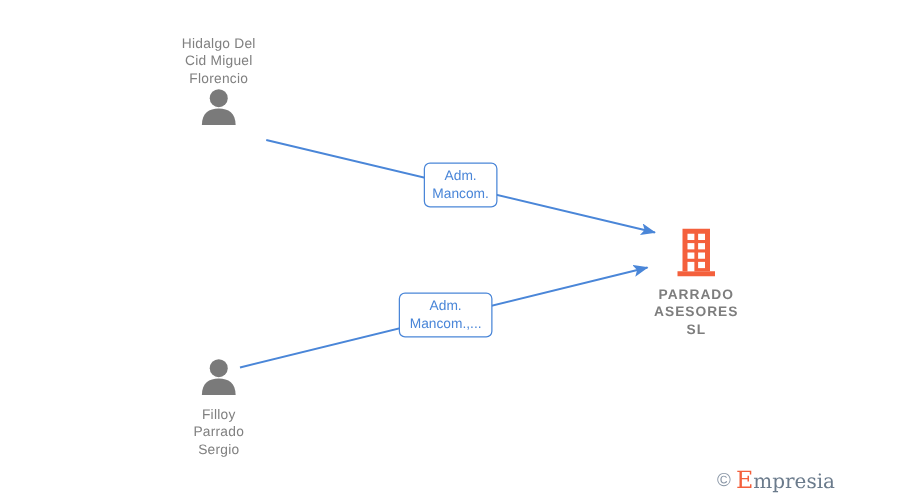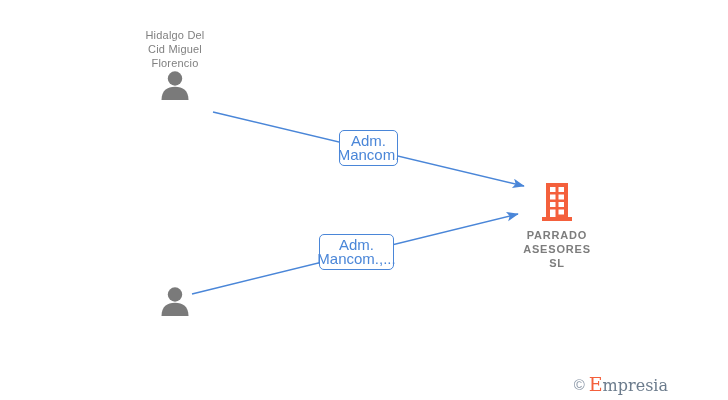--- a/index.html
+++ b/index.html
@@ -54,21 +54,21 @@
   .company-node {
     width: 120px;
   }
   .edge-label {
     position: absolute;
     box-sizing: border-box;
     background: #ffffff;
     border: 1.4px solid #4a86d8;
     border-radius: 5px;
     color: #4a86d8;
-    font-size: 15px;
+    font-size: 11px;
     line-height: 14px;
     text-align: center;
     display: flex;
     flex-direction: column;
     align-items: center;
     justify-content: center;
     white-space: pre-line;
     padding: 2px 4px;
   }
   #watermark {
@@ -125,20 +125,23 @@
     </span>
   </div>
 
   <div class="node person-node" style="left:115px; top:286px;">
     <span class="node-icon">
       <svg width="40" height="30" viewBox="0 0 40 30" xmlns="http://www.w3.org/2000/svg">
         <circle cx="20" cy="8.5" r="7.2" fill="#7a7a7a"></circle>
         <path d="M6.5 30 C6.5 20.5 12.2 16.8 20 16.8 C27.8 16.8 33.5 20.5 33.5 30 Z" fill="#7a7a7a"></path>
       </svg>
     </span>
+    <span class="node-label person-label" style="margin-top:4px;">Filloy
+Parrado
+Sergio</span>
   </div>
 
   <div class="node company-node" style="left:497px; top:180px;">
     <span class="node-icon">
       <svg width="40" height="42" viewBox="0 0 40 42" xmlns="http://www.w3.org/2000/svg">
         <rect x="9" y="3" width="22" height="34" fill="#f4603c"></rect>
         <rect x="5" y="37" width="30" height="4" fill="#f4603c"></rect>
         <rect x="13" y="7" width="5.5" height="5" fill="#ffffff"></rect>
         <rect x="21.5" y="7" width="5.5" height="5" fill="#ffffff"></rect>
         <rect x="13" y="14.5" width="5.5" height="5" fill="#ffffff"></rect>

